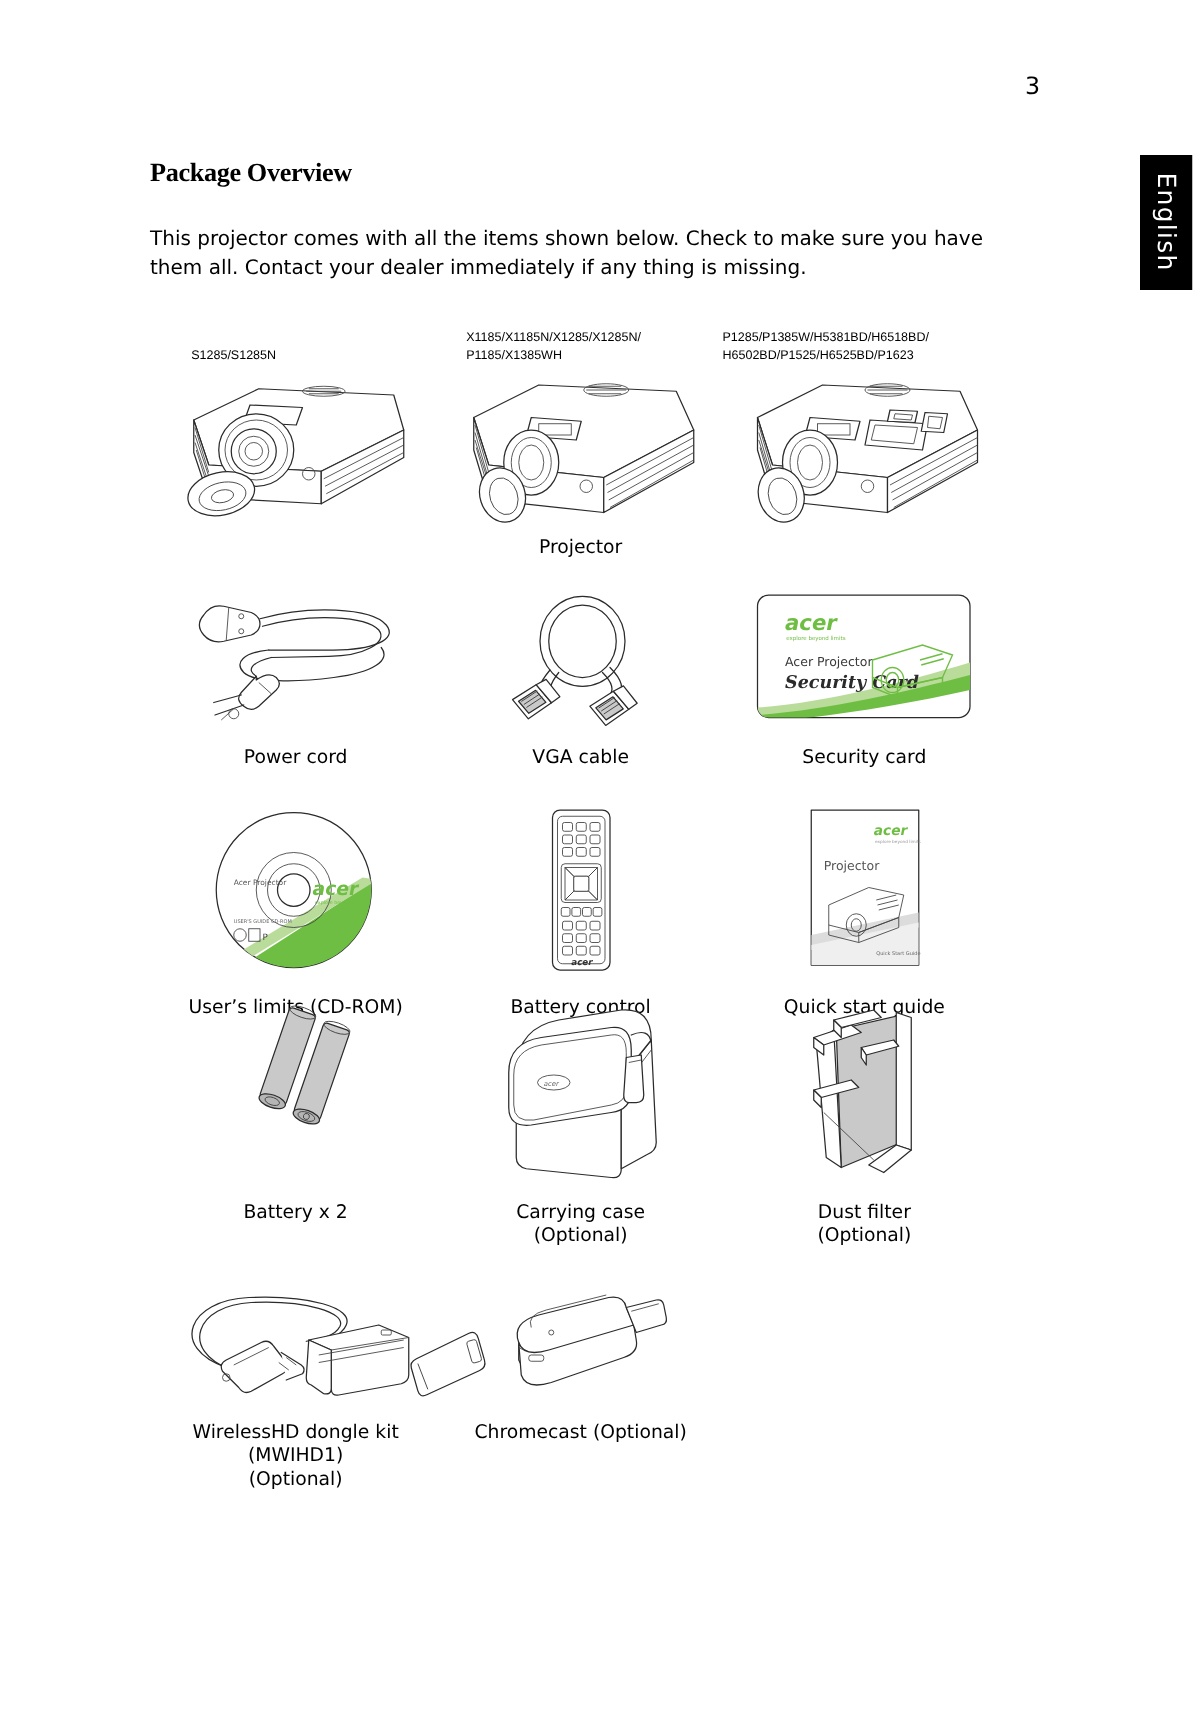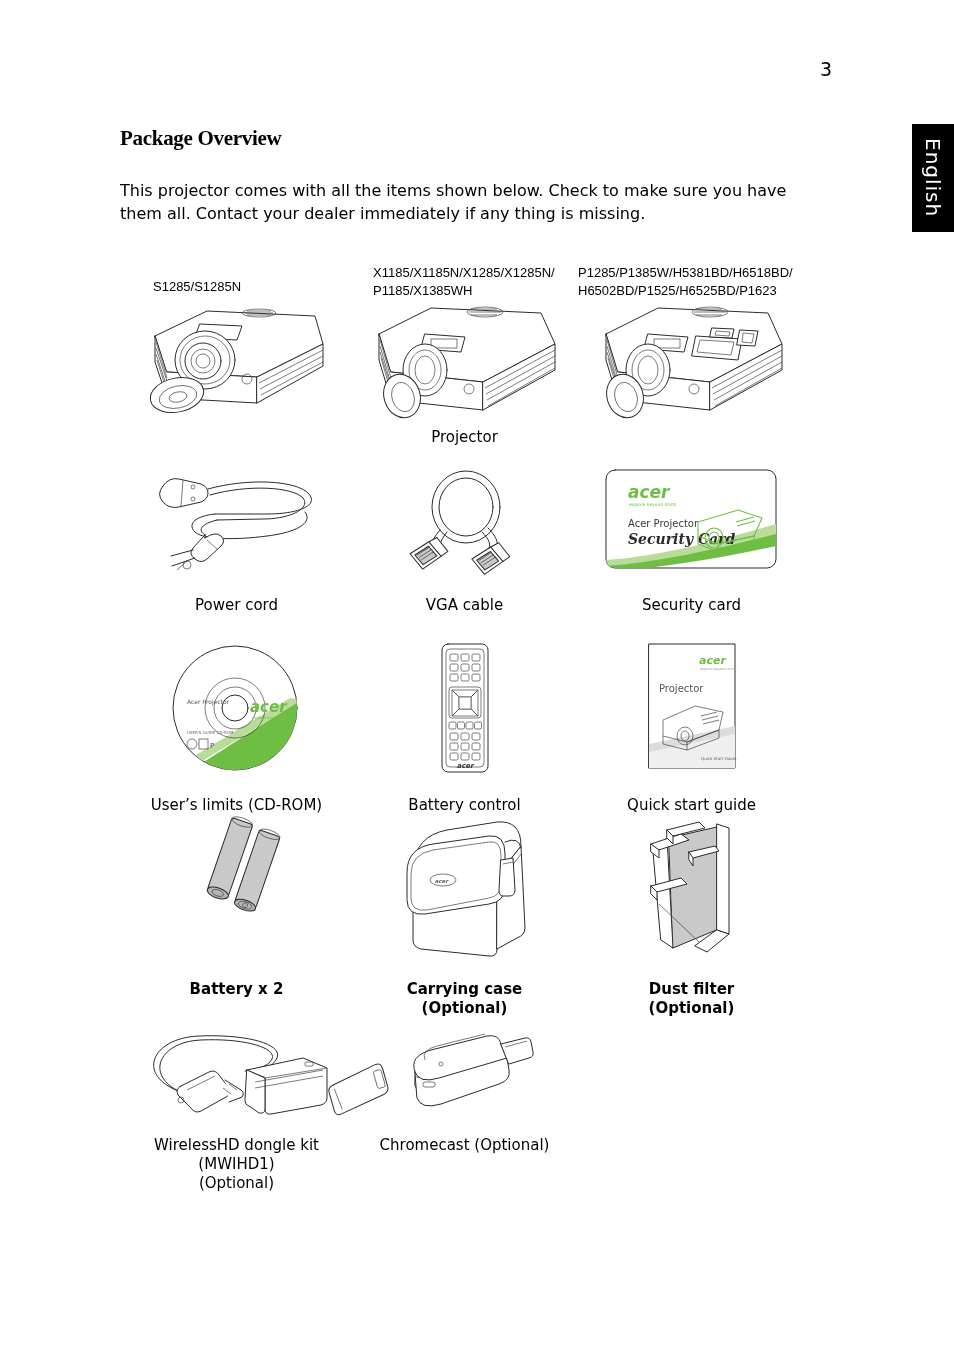--- a/index.html
+++ b/index.html
@@ -66,37 +66,38 @@
   
   .model-labels {
     position: absolute;
     left: 120px;
     top: 262px;
     width: 700px;
     height: 40px;
   }
   .model-label {
     position: absolute;
-    font-size: 13px;
+    font-size: 10px;
     line-height: 1.35;
     font-family: "Liberation Sans", sans-serif;
     white-space: pre-line;
   }
   .ml-1 { left: 33px;  top: 16px; }
   .ml-2 { left: 253px; top: 2px;  }
   .ml-3 { left: 458px; top: 2px;  }
 
   .row { position: absolute; left: 120px; width: 700px; }
   .cell {
     position: absolute;
     width: 233px;
     text-align: center;
   }
   .cell .art {
     display: flex;
+    align-items: flex-end;
     justify-content: center;
   }
   .caption {
     font-size: 15px;
     line-height: 1.28;
     font-family: "DejaVu Sans", sans-serif;
     white-space: pre-line;
     margin-top: 16px;
   }
 
@@ -419,21 +420,21 @@
           <ellipse cx="48" cy="96" rx="4" ry="5"></ellipse>
           <path d="M64 76 L80 72 M65 80 L81 76 M66 84 L82 80"></path>
         </g>
         <text x="64" y="120" font-family="DejaVu Sans, sans-serif" font-size="4" fill="#666">Quick Start Guide</text>
       </svg>
     </div>
     <div class="caption">Quick start guide</div>
   </div>
 </div>
 
-<div class="row" style="top:816px; height:195px;font-weight:bold;">
+<div class="row" style="top:796px; height:195px;">
 
   <div class="cell c0">
     <div class="art" style="height:148px;">
       <svg width="120" height="140" viewBox="0 0 120 140">
 
         <g transform="rotate(19 55 48)">
           <rect class="ln fillgrey" x="40" y="4" width="22" height="76" rx="3"></rect>
           <ellipse class="ln fillgrey2" cx="51" cy="80" rx="11" ry="5"></ellipse>
           <ellipse class="ln-thin" fill="#e6e6e6" cx="51" cy="80" rx="6" ry="3"></ellipse>
           <ellipse class="ln-thin" fill="#dadada" cx="51" cy="5" rx="11" ry="4"></ellipse>

